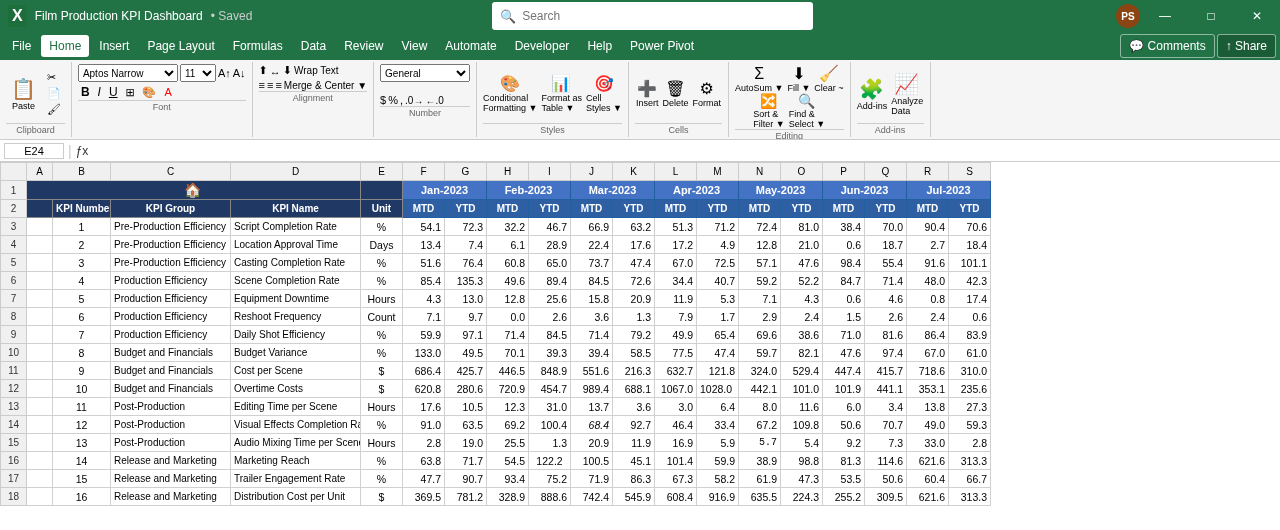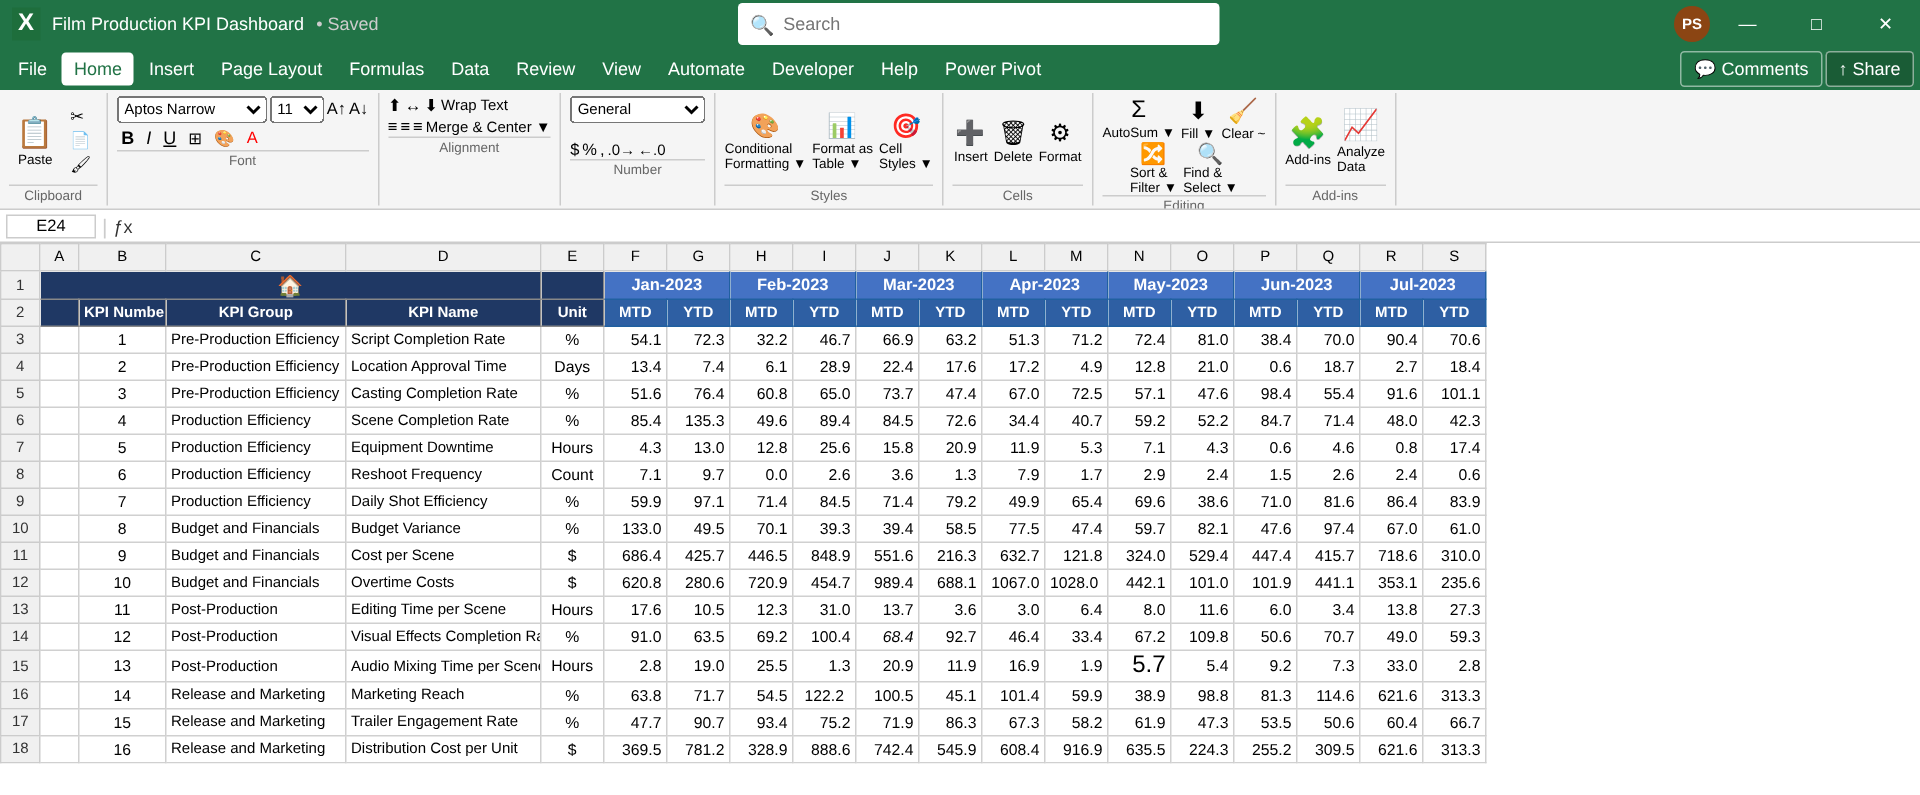--- a/index.html
+++ b/index.html
@@ -571,22 +571,22 @@
           <td style="border: 1px solid rgb(208, 208, 208); font-size: 10px; height: 18px; padding: 1px 3px; overflow: hidden; white-space: nowrap;">Post-Production</td>
           <td style="border: 1px solid rgb(208, 208, 208); font-size: 10px; height: 18px; padding: 1px 3px; overflow: hidden; white-space: nowrap;">Audio Mixing Time per Scene</td>
           <td style="border: 1px solid rgb(208, 208, 208); text-align: center; font-size: 10.5px; height: 18px; padding: 1px 3px; overflow: hidden; white-space: nowrap;">Hours</td>
           <td style="border: 1px solid rgb(208, 208, 208); text-align: right; font-size: 10.5px; height: 18px; padding: 1px 3px; overflow: hidden; white-space: nowrap;">2.8</td>
           <td style="border: 1px solid rgb(208, 208, 208); text-align: right; font-size: 10.5px; height: 18px; padding: 1px 3px; overflow: hidden; white-space: nowrap;">19.0</td>
           <td style="border: 1px solid rgb(208, 208, 208); text-align: right; font-size: 10.5px; height: 18px; padding: 1px 3px; overflow: hidden; white-space: nowrap;">25.5</td>
           <td style="border: 1px solid rgb(208, 208, 208); text-align: right; font-size: 10.5px; height: 18px; padding: 1px 3px; overflow: hidden; white-space: nowrap;">1.3</td>
           <td style="border: 1px solid rgb(208, 208, 208); text-align: right; font-size: 10.5px; height: 18px; padding: 1px 3px; overflow: hidden; white-space: nowrap;">20.9</td>
           <td style="border: 1px solid rgb(208, 208, 208); text-align: right; font-size: 10.5px; height: 18px; padding: 1px 3px; overflow: hidden; white-space: nowrap;">11.9</td>
           <td style="border: 1px solid rgb(208, 208, 208); text-align: right; font-size: 10.5px; height: 18px; padding: 1px 3px; overflow: hidden; white-space: nowrap;">16.9</td>
-          <td style="border: 1px solid rgb(208, 208, 208); text-align: right; font-size: 10.5px; height: 18px; padding: 1px 3px; overflow: hidden; white-space: nowrap;">1.9</td>
-          <td style="border: 1px solid rgb(208, 208, 208); text-align: right; font-size: 16px; height: 18px; padding: 1px 3px; overflow: hidden; white-space: nowrap;">5.7</td>
+          <td style="border: 1px solid rgb(208, 208, 208); text-align: right; font-size: 10.5px; height: 18px; padding: 1px 3px; overflow: hidden; white-space: nowrap;">5.9</td>
+          <td style="border: 1px solid rgb(208, 208, 208); text-align: right; font-size: 10px; height: 18px; padding: 1px 3px; overflow: hidden; white-space: nowrap; font-family: Liberation Mono, monospace;">5.7</td>
           <td style="border: 1px solid rgb(208, 208, 208); text-align: right; font-size: 10.5px; height: 18px; padding: 1px 3px; overflow: hidden; white-space: nowrap;">5.4</td>
           <td style="border: 1px solid rgb(208, 208, 208); text-align: right; font-size: 10.5px; height: 18px; padding: 1px 3px; overflow: hidden; white-space: nowrap;">9.2</td>
           <td style="border: 1px solid rgb(208, 208, 208); text-align: right; font-size: 10.5px; height: 18px; padding: 1px 3px; overflow: hidden; white-space: nowrap;">7.3</td>
           <td style="border: 1px solid rgb(208, 208, 208); text-align: right; font-size: 10.5px; height: 18px; padding: 1px 3px; overflow: hidden; white-space: nowrap;">33.0</td>
           <td style="border: 1px solid rgb(208, 208, 208); text-align: right; font-size: 10.5px; height: 18px; padding: 1px 3px; overflow: hidden; white-space: nowrap;">2.8</td>
         </tr>
         <tr>
           <td style="background: rgb(240, 240, 240); border: 1px solid rgb(204, 204, 204); text-align: center; font-size: 10px; color: rgb(51, 51, 51); height: 18px; padding: 1px 3px; overflow: hidden; white-space: nowrap;">16</td>
           <td style="border: 1px solid rgb(208, 208, 208); height: 18px; padding: 1px 3px; overflow: hidden; white-space: nowrap;"></td>
           <td style="border: 1px solid rgb(208, 208, 208); text-align: center; font-size: 10.5px; height: 18px; padding: 1px 3px; overflow: hidden; white-space: nowrap;">14</td>

